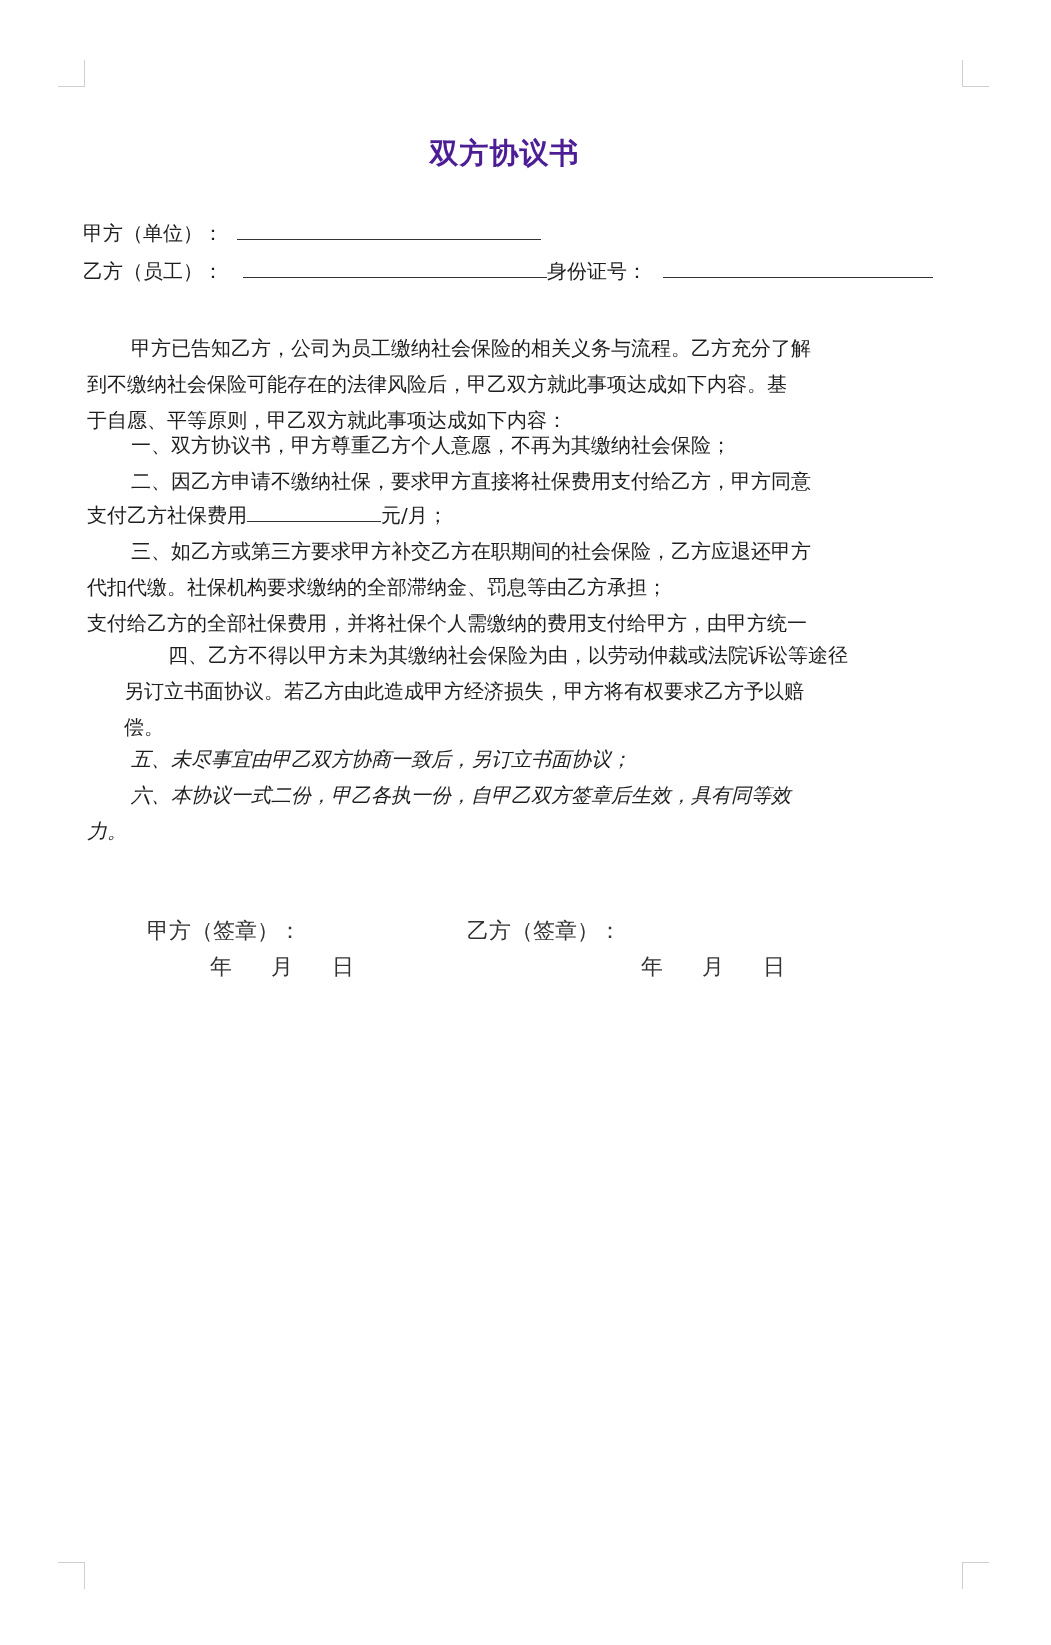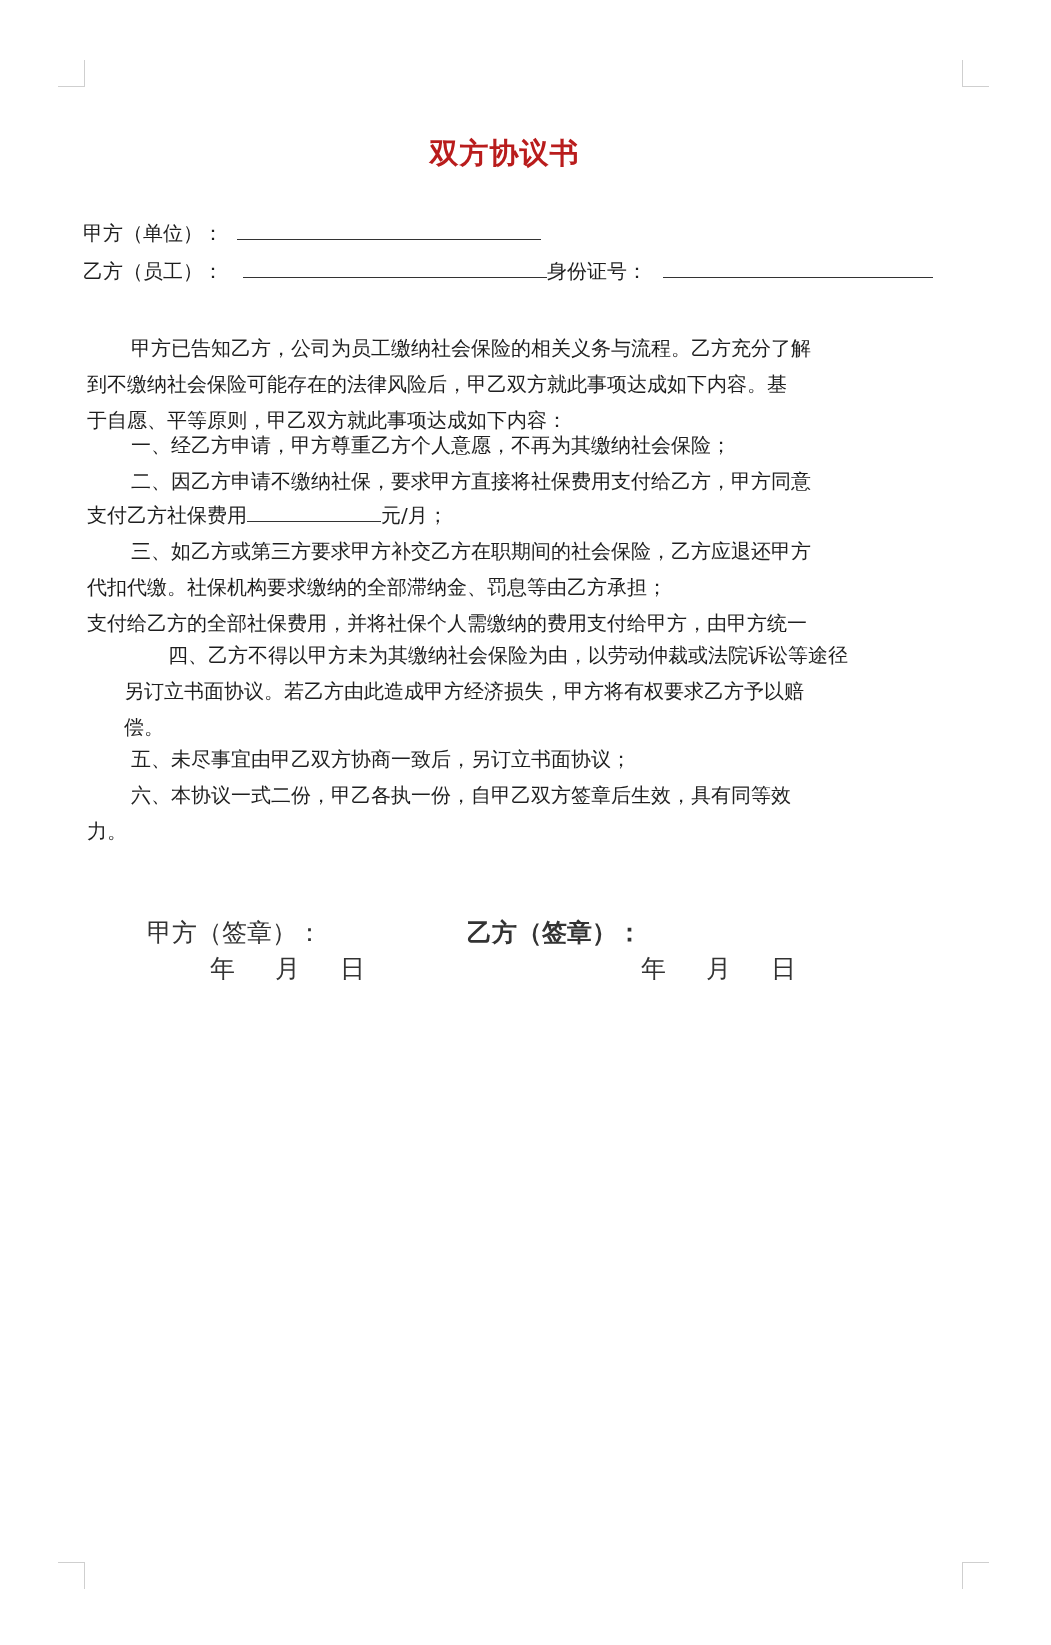--- a/index.html
+++ b/index.html
@@ -10,27 +10,27 @@
   }
   .corner { position: absolute; width: 26px; height: 26px; border-color: #cfcfcf; border-style: solid; border-width: 0; }
   .c-tl { left: 58px; top: 60px; border-right-width: 1px; border-bottom-width: 1px; }
   .c-tr { left: 962px; top: 60px; border-left-width: 1px; border-bottom-width: 1px; }
   .c-bl { left: 58px; top: 1562px; border-right-width: 1px; border-top-width: 1px; }
   .c-br { left: 962px; top: 1562px; border-left-width: 1px; border-top-width: 1px; }
 
   .title {
     position: absolute; left: 0; width: 1009px; top: 134px;
     text-align: center; font-size: 29px; font-weight: bold; letter-spacing: 1px;
-    color: #b91c1c;
+    color: #4c1d95;
   }
   .line { position: absolute; font-size: 20px; white-space: nowrap; line-height: 28px; }
   .blank { display: inline-block; border-bottom: 1px solid #333; vertical-align: baseline; height: 20px; }
   .para { position: absolute; left: 87px; width: 880px; font-size: 20px; line-height: 36px; white-space: nowrap; }
   .indent { padding-left: 44px; }
-  .sig { position: absolute; font-size: 25px; white-space: nowrap; color: #333; }
+  .sig { position: absolute; font-size: 22px; white-space: nowrap; color: #333; }
   .date span { display: inline-block; }
 </style>
 </head>
 <body>
 
 <div class="corner c-tl"></div>
 <div class="corner c-tr"></div>
 <div class="corner c-bl"></div>
 <div class="corner c-br"></div>
 
@@ -47,48 +47,48 @@
   <span class="blank" style="width:270px; margin-left:4px;"></span>
 </div>
 
 <div class="para" style="top:305px;margin-top:25px;">
   <div class="indent">甲方已告知乙方，公司为员工缴纳社会保险的相关义务与流程。乙方充分了解</div>
   <div>到不缴纳社会保险可能存在的法律风险后，甲乙双方就此事项达成如下内容。基</div>
   <div>于自愿、平等原则，甲乙双方就此事项达成如下内容：</div>
 </div>
 
 <div class="para" style="top:427px;">
-  <div class="indent">一、经乙方申请，甲方尊重乙方个人意愿，不再为其缴纳社会保险；</div>
+  <div class="indent">一、双方协议书，甲方尊重乙方个人意愿，不再为其缴纳社会保险；</div>
   <div class="indent">二、因乙方申请不缴纳社保，要求甲方直接将社保费用支付给乙方，甲方同意</div>
 </div>
 
 <div class="para" style="top:497px;">
   <span>支付乙方社保费用</span><span class="blank" style="width:134px;"></span><span>元/月；</span>
 </div>
 
 <div class="para" style="top:533px;">
   <div class="indent">三、如乙方或第三方要求甲方补交乙方在职期间的社会保险，乙方应退还甲方</div>
   <div>代扣代缴。社保机构要求缴纳的全部滞纳金、罚息等由乙方承担；</div>
   <div>支付给乙方的全部社保费用，并将社保个人需缴纳的费用支付给甲方，由甲方统一</div>
 </div>
 
 <div class="para" style="top:637px;margin-left:37px;">
   <div class="indent">四、乙方不得以甲方未为其缴纳社会保险为由，以劳动仲裁或法院诉讼等途径</div>
   <div>另订立书面协议。若乙方由此造成甲方经济损失，甲方将有权要求乙方予以赔</div>
   <div>偿。</div>
 </div>
 
-<div class="para" style="top:741px;">
+<div class="para" style="top:741px;font-style:italic;">
   <div class="indent">五、未尽事宜由甲乙双方协商一致后，另订立书面协议；</div>
   <div class="indent">六、本协议一式二份，甲乙各执一份，自甲乙双方签章后生效，具有同等效</div>
   <div>力。</div>
 </div>
 
 <div class="sig" style="left:147px; top:916px;">甲方（签章）：</div>
-<div class="sig" style="left:467px; top:916px;font-weight:bold;">乙方（签章）：</div>
+<div class="sig" style="left:467px; top:916px;">乙方（签章）：</div>
 
 <div class="sig date" style="left:210px; top:952px;">
   <span>年</span>
   <span style="margin-left:32px;">月</span>
   <span style="margin-left:32px;">日</span>
 </div>
 <div class="sig date" style="left:641px; top:952px;">
   <span>年</span>
   <span style="margin-left:32px;">月</span>
   <span style="margin-left:32px;">日</span>

